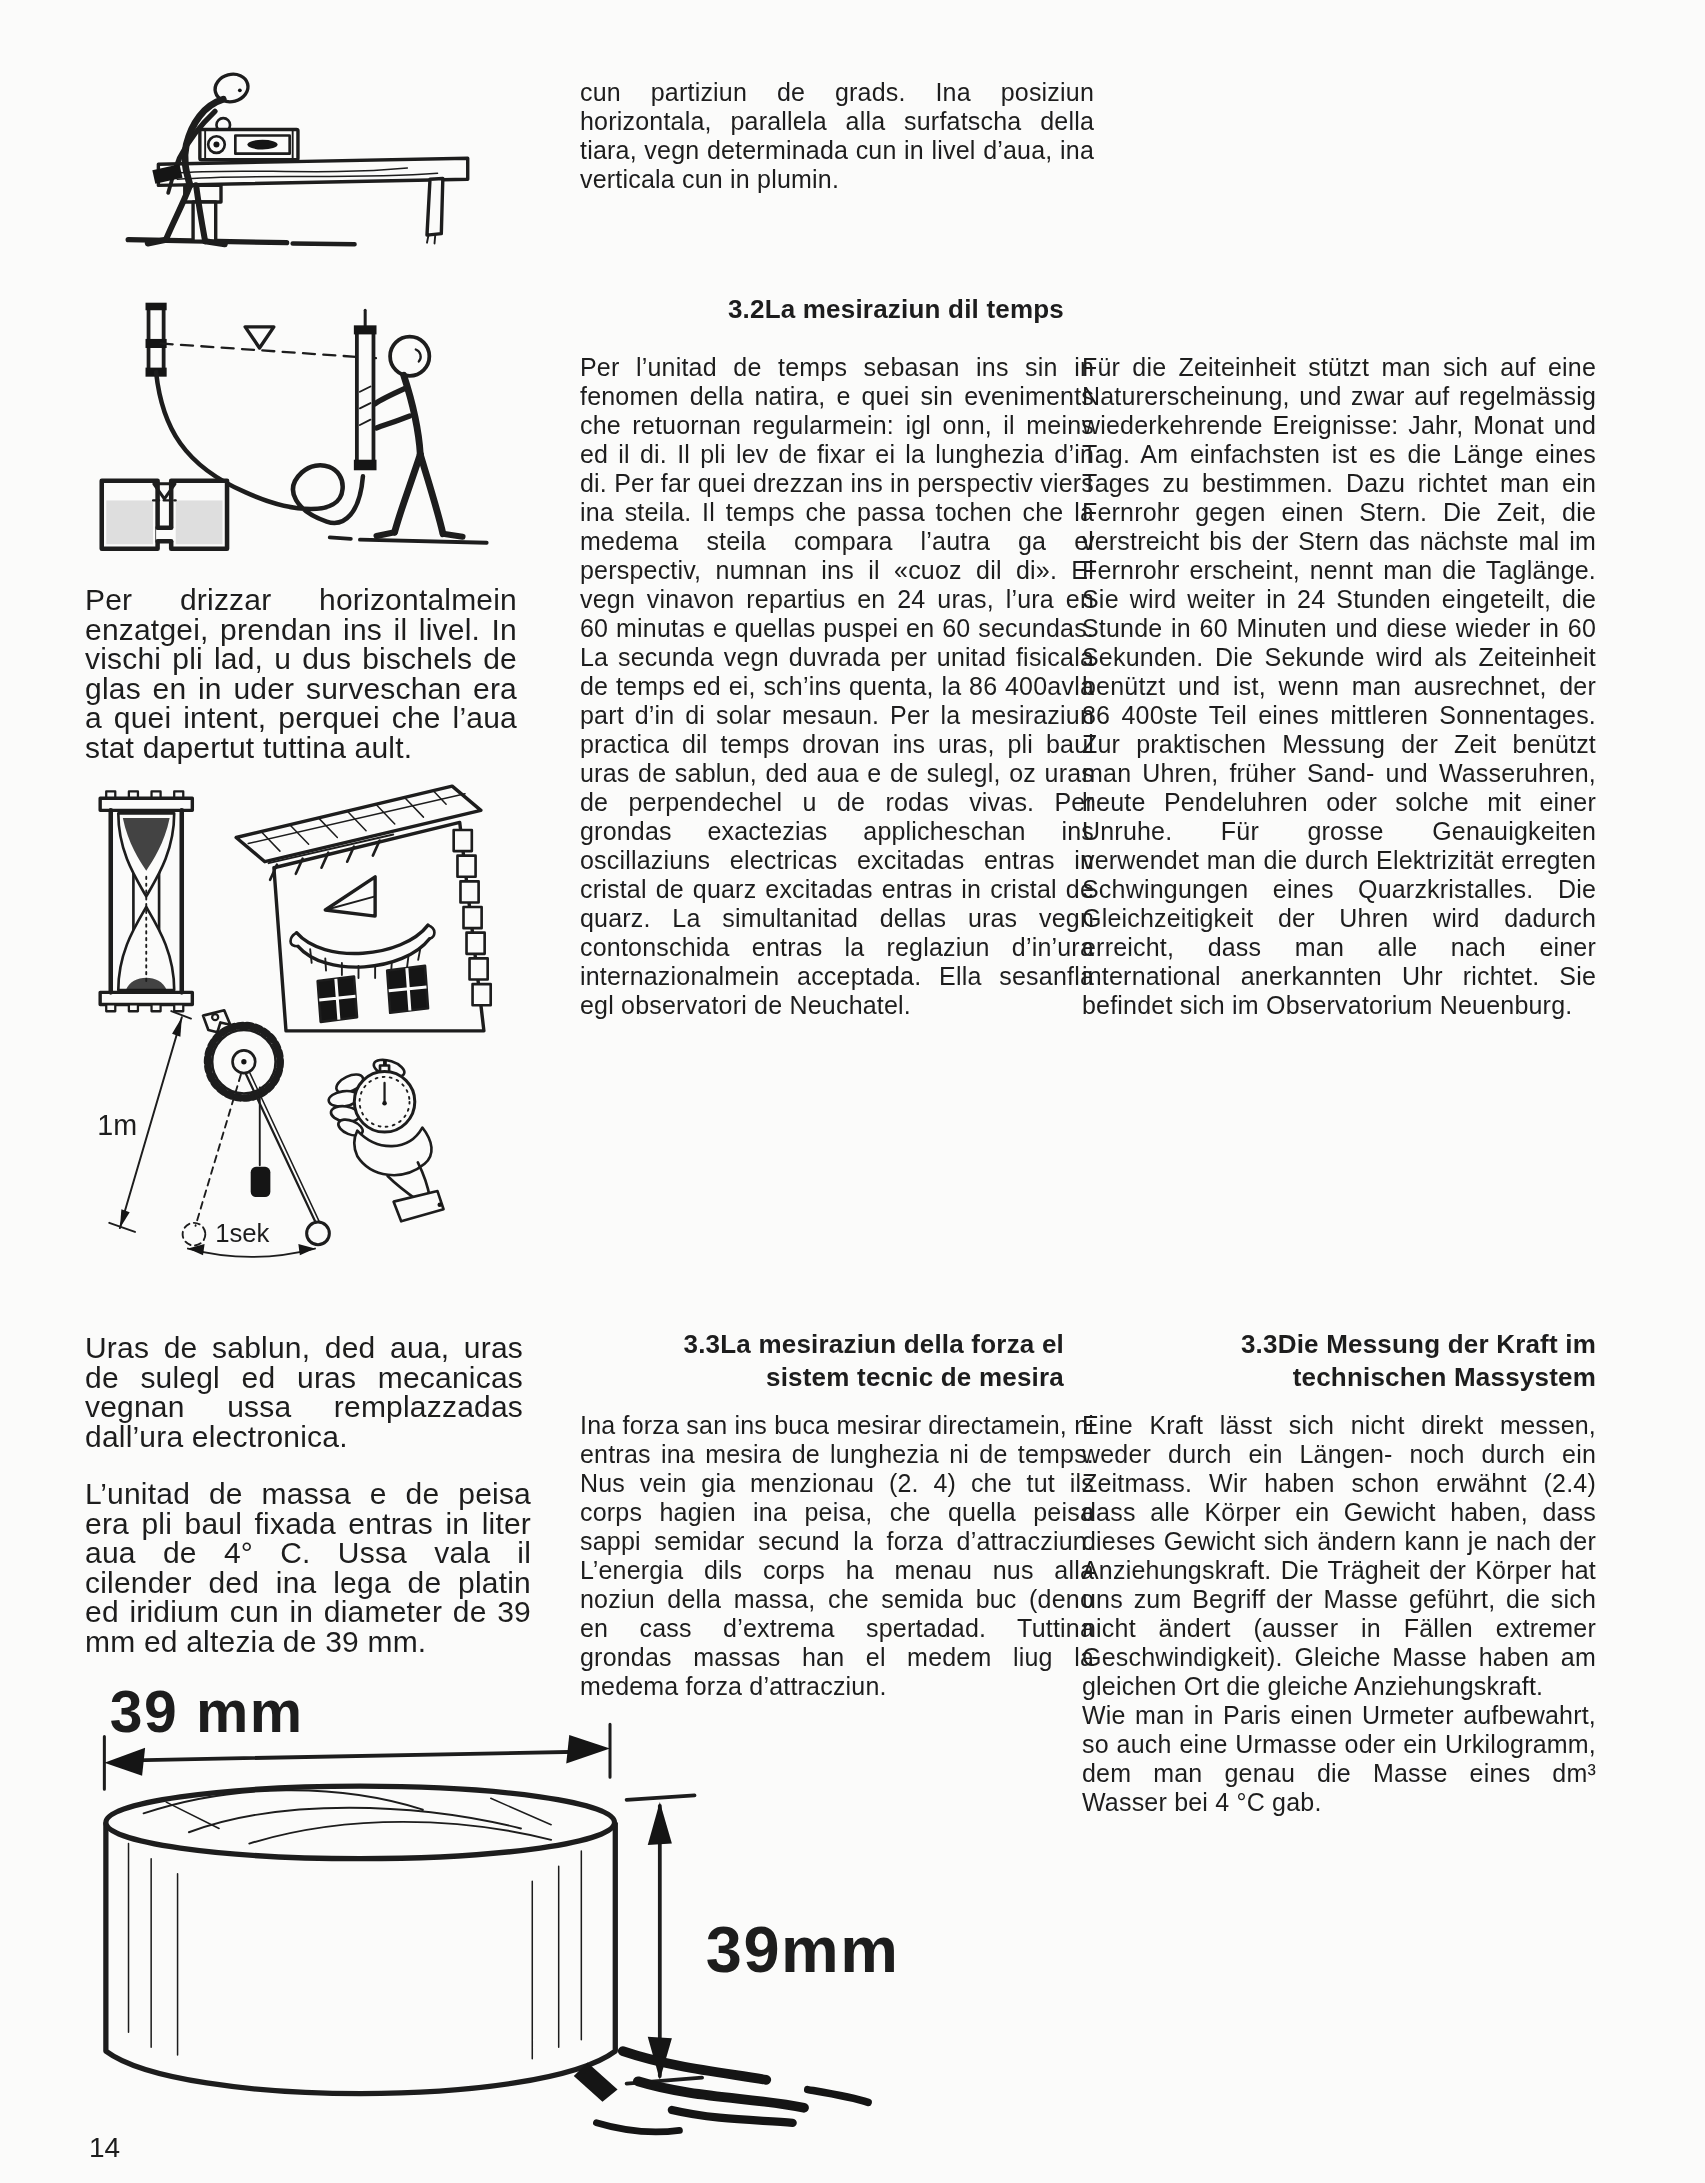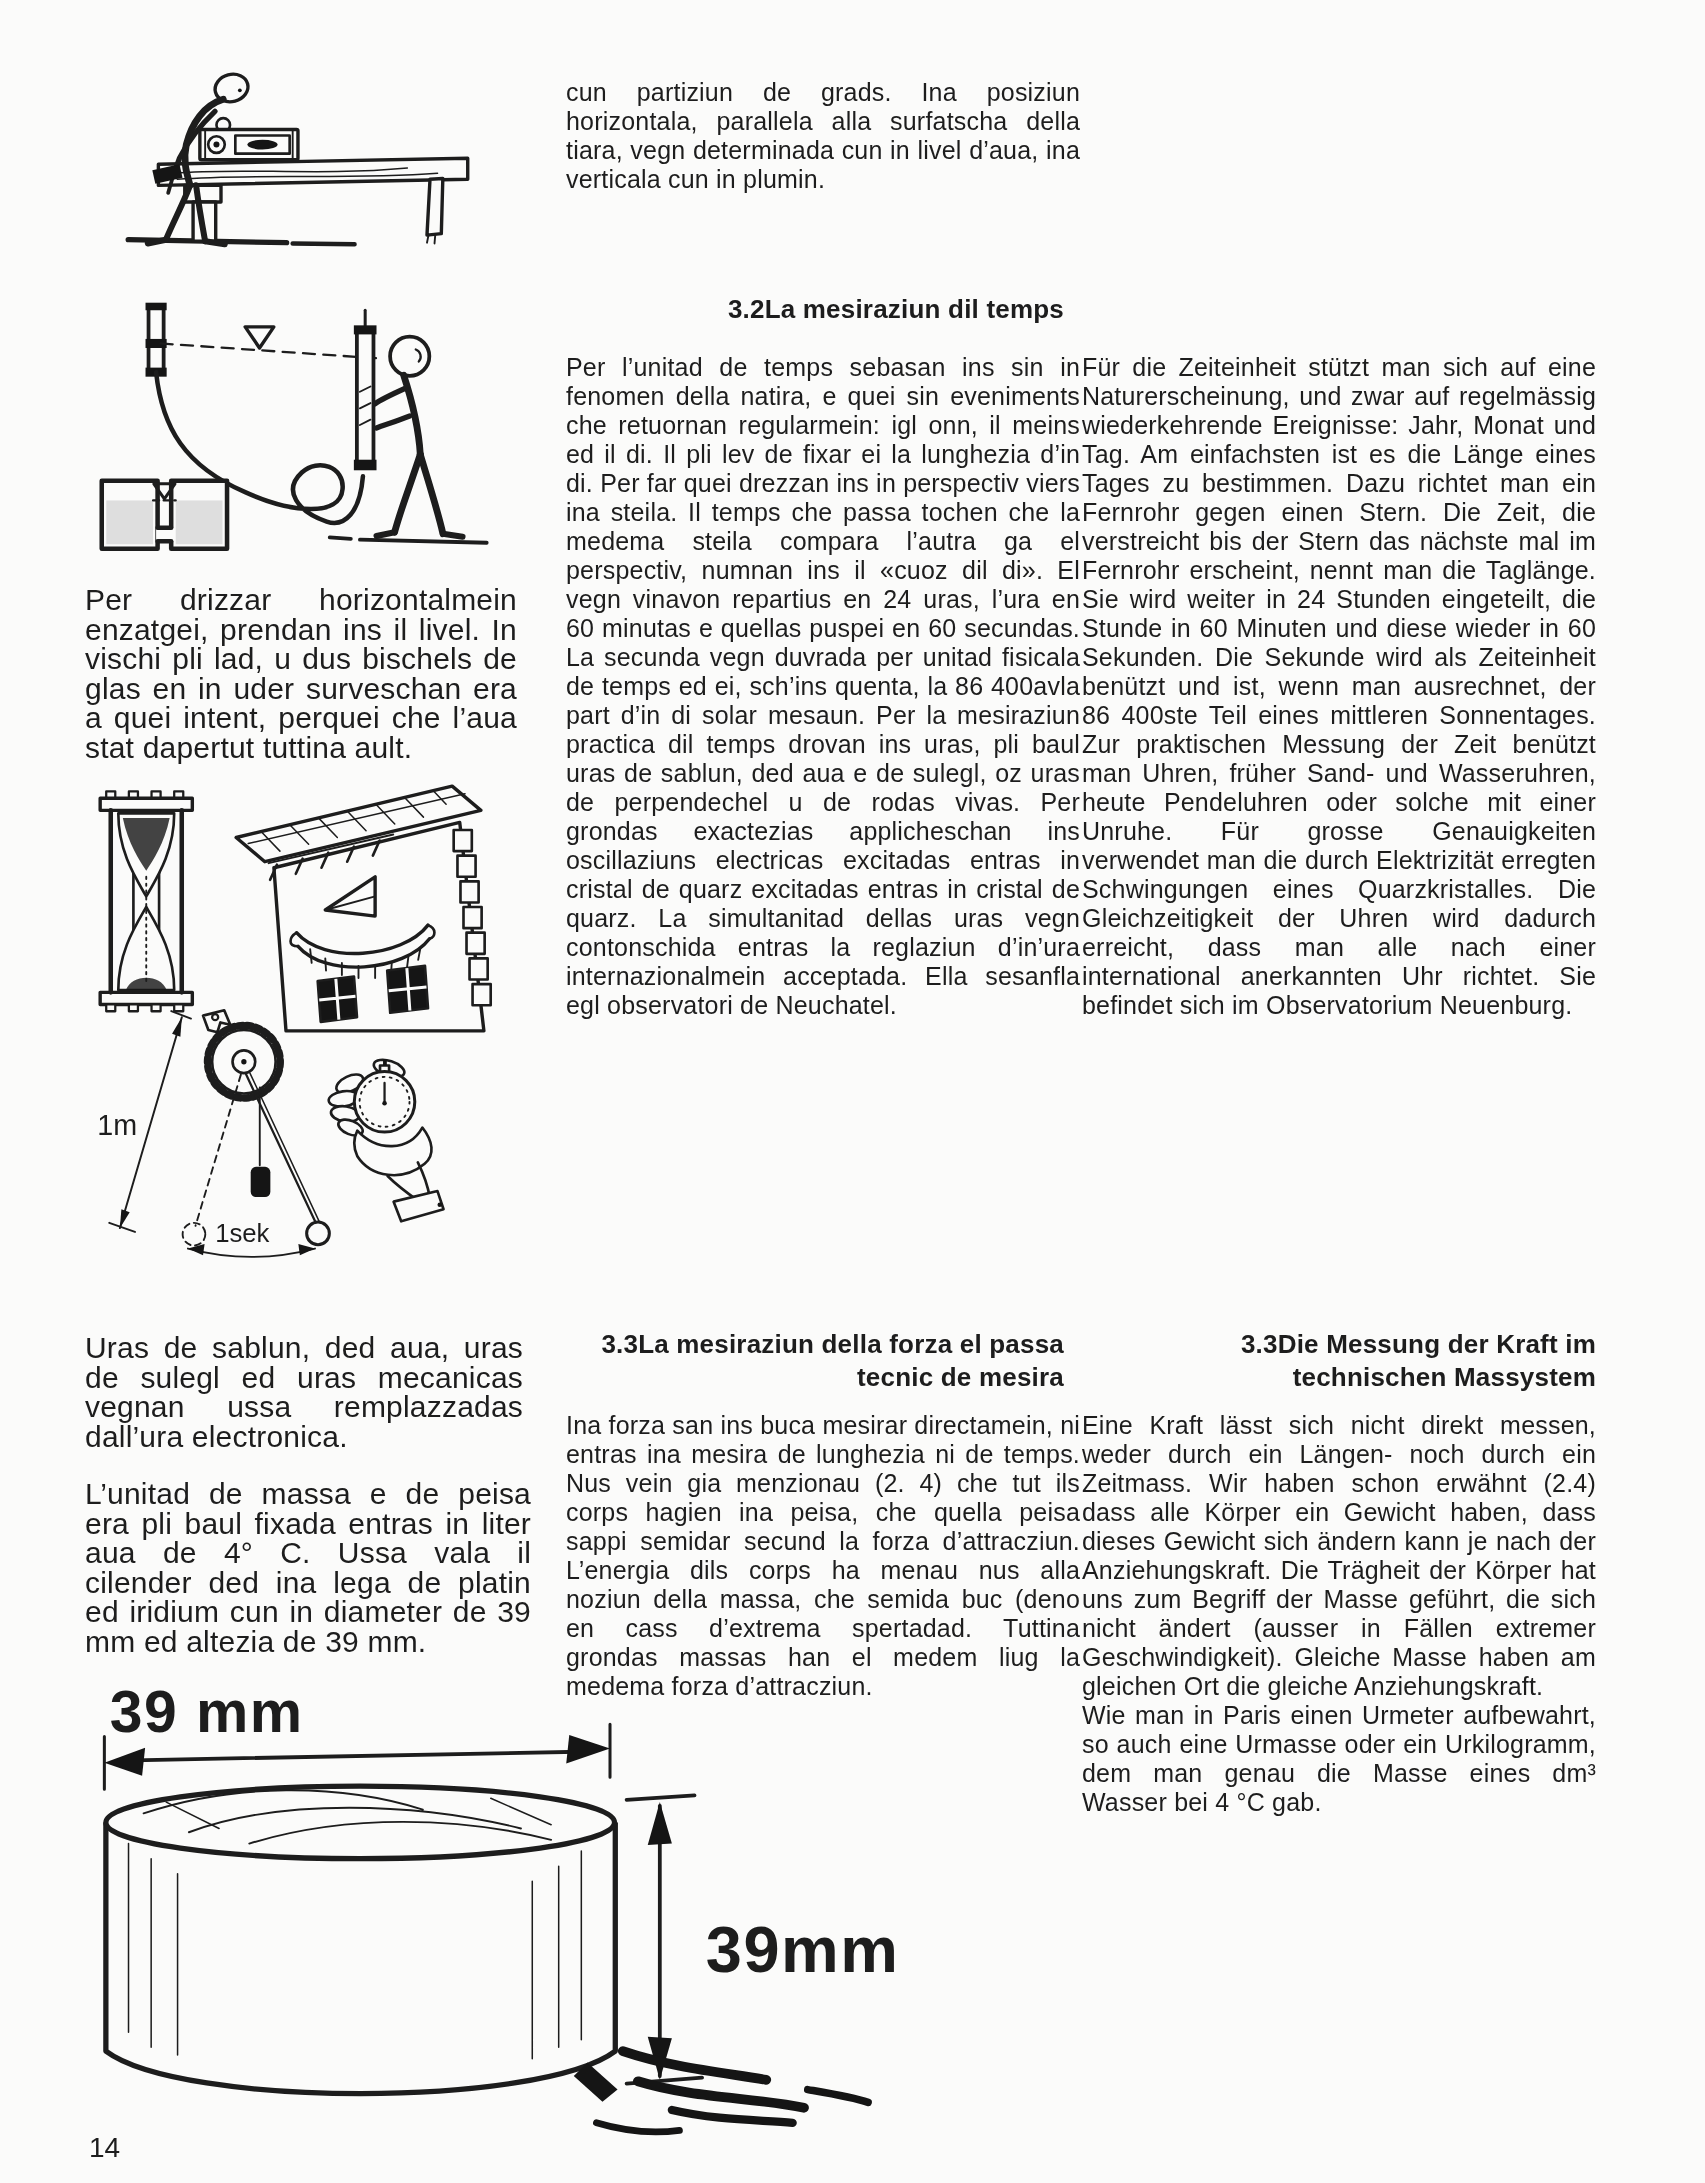--- a/index.html
+++ b/index.html
@@ -1,19 +1,19 @@
 <!DOCTYPE html>
 <html style="font-size:12px"><head>
 <meta charset="utf-8">
 <style>
   html,body{margin:0;padding:0;background:#d8d8d8;}
   .page{position:relative;width:1706px;height:2183px;background:#fbfbfa;color:#1d1d1d;
         font-family:"Liberation Sans",sans-serif;overflow:hidden;}
   .col{position:absolute;text-align:justify;font-size:25px;line-height:29px;letter-spacing:0.2px;}
-  .mid{left:566px;width:514px;}
+  .mid{left:580px;width:514px;}
   .rgt{left:1082px;width:514px;}
   .heading{position:absolute;font-weight:bold;font-size:26px;line-height:33px;text-align:right;letter-spacing:0.2px;}
   .h-num{display:inline-block;width:86px;font-weight:bold;}
   .caption{position:absolute;left:85px;text-align:justify;font-size:30px;line-height:29.5px;letter-spacing:0.2px;}
   .para2{margin-top:0;}
   .pagenum{position:absolute;left:89px;top:2132px;font-size:28px;text-align:right;}
   .fig{position:absolute;}
   .fig svg{display:block;overflow:visible;}
   .ln{fill:none;stroke:#1d1d1d;stroke-linecap:round;stroke-linejoin:round;}
   .fw{fill:#fbfbfa;stroke:#1d1d1d;stroke-linejoin:round;}
@@ -247,21 +247,21 @@
 
   <div class="col mid" style="top:78px">cun partiziun de grads. Ina posiziun horizontala, parallela alla surfatscha della tiara, vegn determinada cun in livel d’aua, ina verticala cun in plumin.</div>
 
   <div class="heading" style="left:550px;top:293px;width:514px">
     <span class="h-num">3.2</span><span>La mesiraziun dil temps</span>
   </div>
 
   <div class="col mid" style="top:353px">Per l’unitad de temps sebasan ins sin in fenomen della natira, e quei sin eveniments che retuornan regularmein: igl onn, il meins ed il di. Il pli lev de fixar ei la lunghezia d’in di. Per far quei drezzan ins in perspectiv viers ina steila. Il temps che passa tochen che la medema steila compara l’autra ga el perspectiv, numnan ins il «cuoz dil di». El vegn vinavon repartius en 24 uras, l’ura en 60 minutas e quellas puspei en 60 secundas. La secunda vegn duvrada per unitad fisicala de temps ed ei, sch’ins quenta, la 86 400avla part d’in di solar mesaun. Per la mesiraziun practica dil temps drovan ins uras, pli baul uras de sablun, ded aua e de sulegl, oz uras de perpendechel u de rodas vivas. Per grondas exactezias applicheschan ins oscillaziuns electricas excitadas entras in cristal de quarz excitadas entras in cristal de quarz. La simultanitad dellas uras vegn contonschida entras la reglaziun d’in’ura internazionalmein acceptada. Ella sesanfla egl observatori de Neuchatel.</div>
 
   <div class="heading" style="left:550px;top:1328px;width:514px">
-    <span class="h-num">3.3</span><span>La mesiraziun della forza el passa tecnic de mesira</span>
+    <span class="h-num">3.3</span><span>La mesiraziun della forza el sistem tecnic de mesira</span>
   </div>
 
   <div class="col mid" style="top:1411px">Ina forza san ins buca mesirar directamein, ni entras ina mesira de lunghezia ni de temps. Nus vein gia menzionau (2. 4) che tut ils corps hagien ina peisa, che quella peisa sappi semidar secund la forza d’attracziun. L’energia dils corps ha menau nus alla noziun della massa, che semida buc (deno en cass d’extrema spertadad. Tuttina grondas massas han el medem liug la medema forza d’attracziun.</div>
 
 
 
 
   <div class="col rgt" style="top:353px">Für die Zeiteinheit stützt man sich auf eine Naturerscheinung, und zwar auf regelmässig wiederkehrende Ereignisse: Jahr, Monat und Tag. Am einfachsten ist es die Länge eines Tages zu bestimmen. Dazu richtet man ein Fernrohr gegen einen Stern. Die Zeit, die verstreicht bis der Stern das nächste mal im Fernrohr erscheint, nennt man die Taglänge. Sie wird weiter in 24 Stunden eingeteilt, die Stunde in 60 Minuten und diese wieder in 60 Sekunden. Die Sekunde wird als Zeiteinheit benützt und ist, wenn man ausrechnet, der 86 400ste Teil eines mittleren Sonnentages. Zur praktischen Messung der Zeit benützt man Uhren, früher Sand- und Wasseruhren, heute Pendeluhren oder solche mit einer Unruhe. Für grosse Genauigkeiten verwendet man die durch Elektrizität erregten Schwingungen eines Quarzkristalles. Die Gleichzeitigkeit der Uhren wird dadurch erreicht, dass man alle nach einer international anerkannten Uhr richtet. Sie befindet sich im Observatorium Neuenburg.</div>
 
   <div class="heading" style="left:1082px;top:1328px;width:514px">

